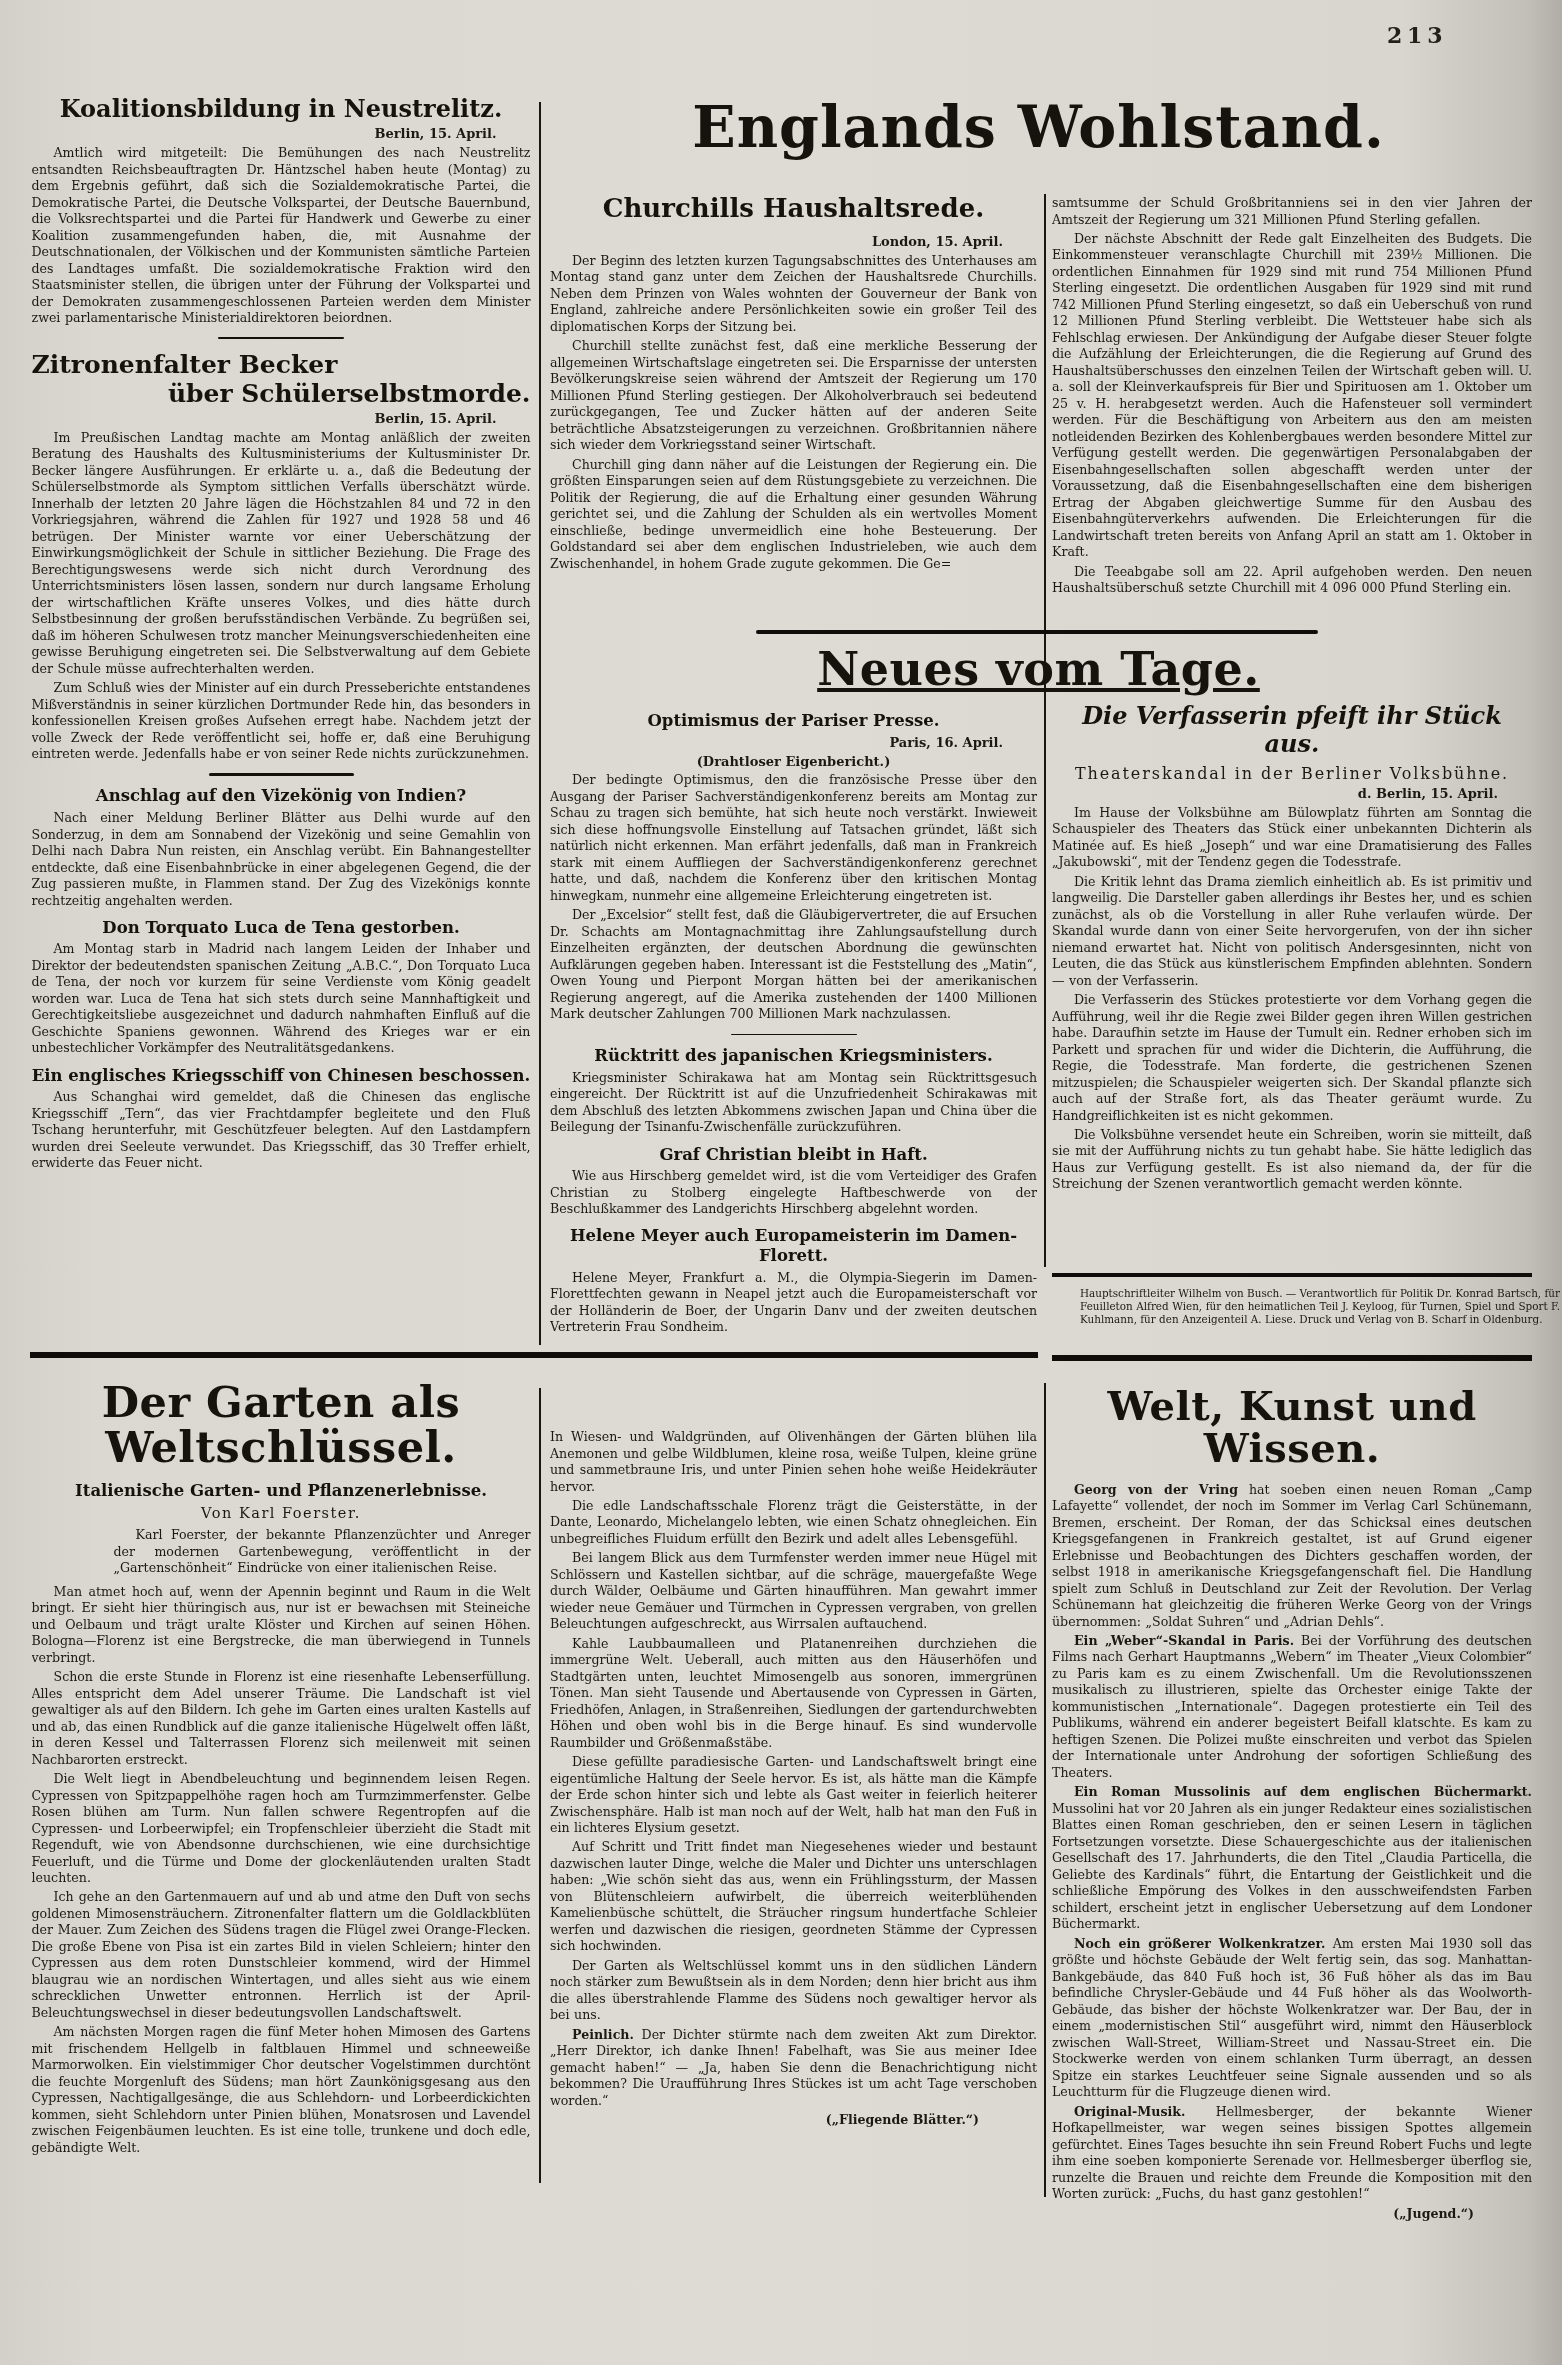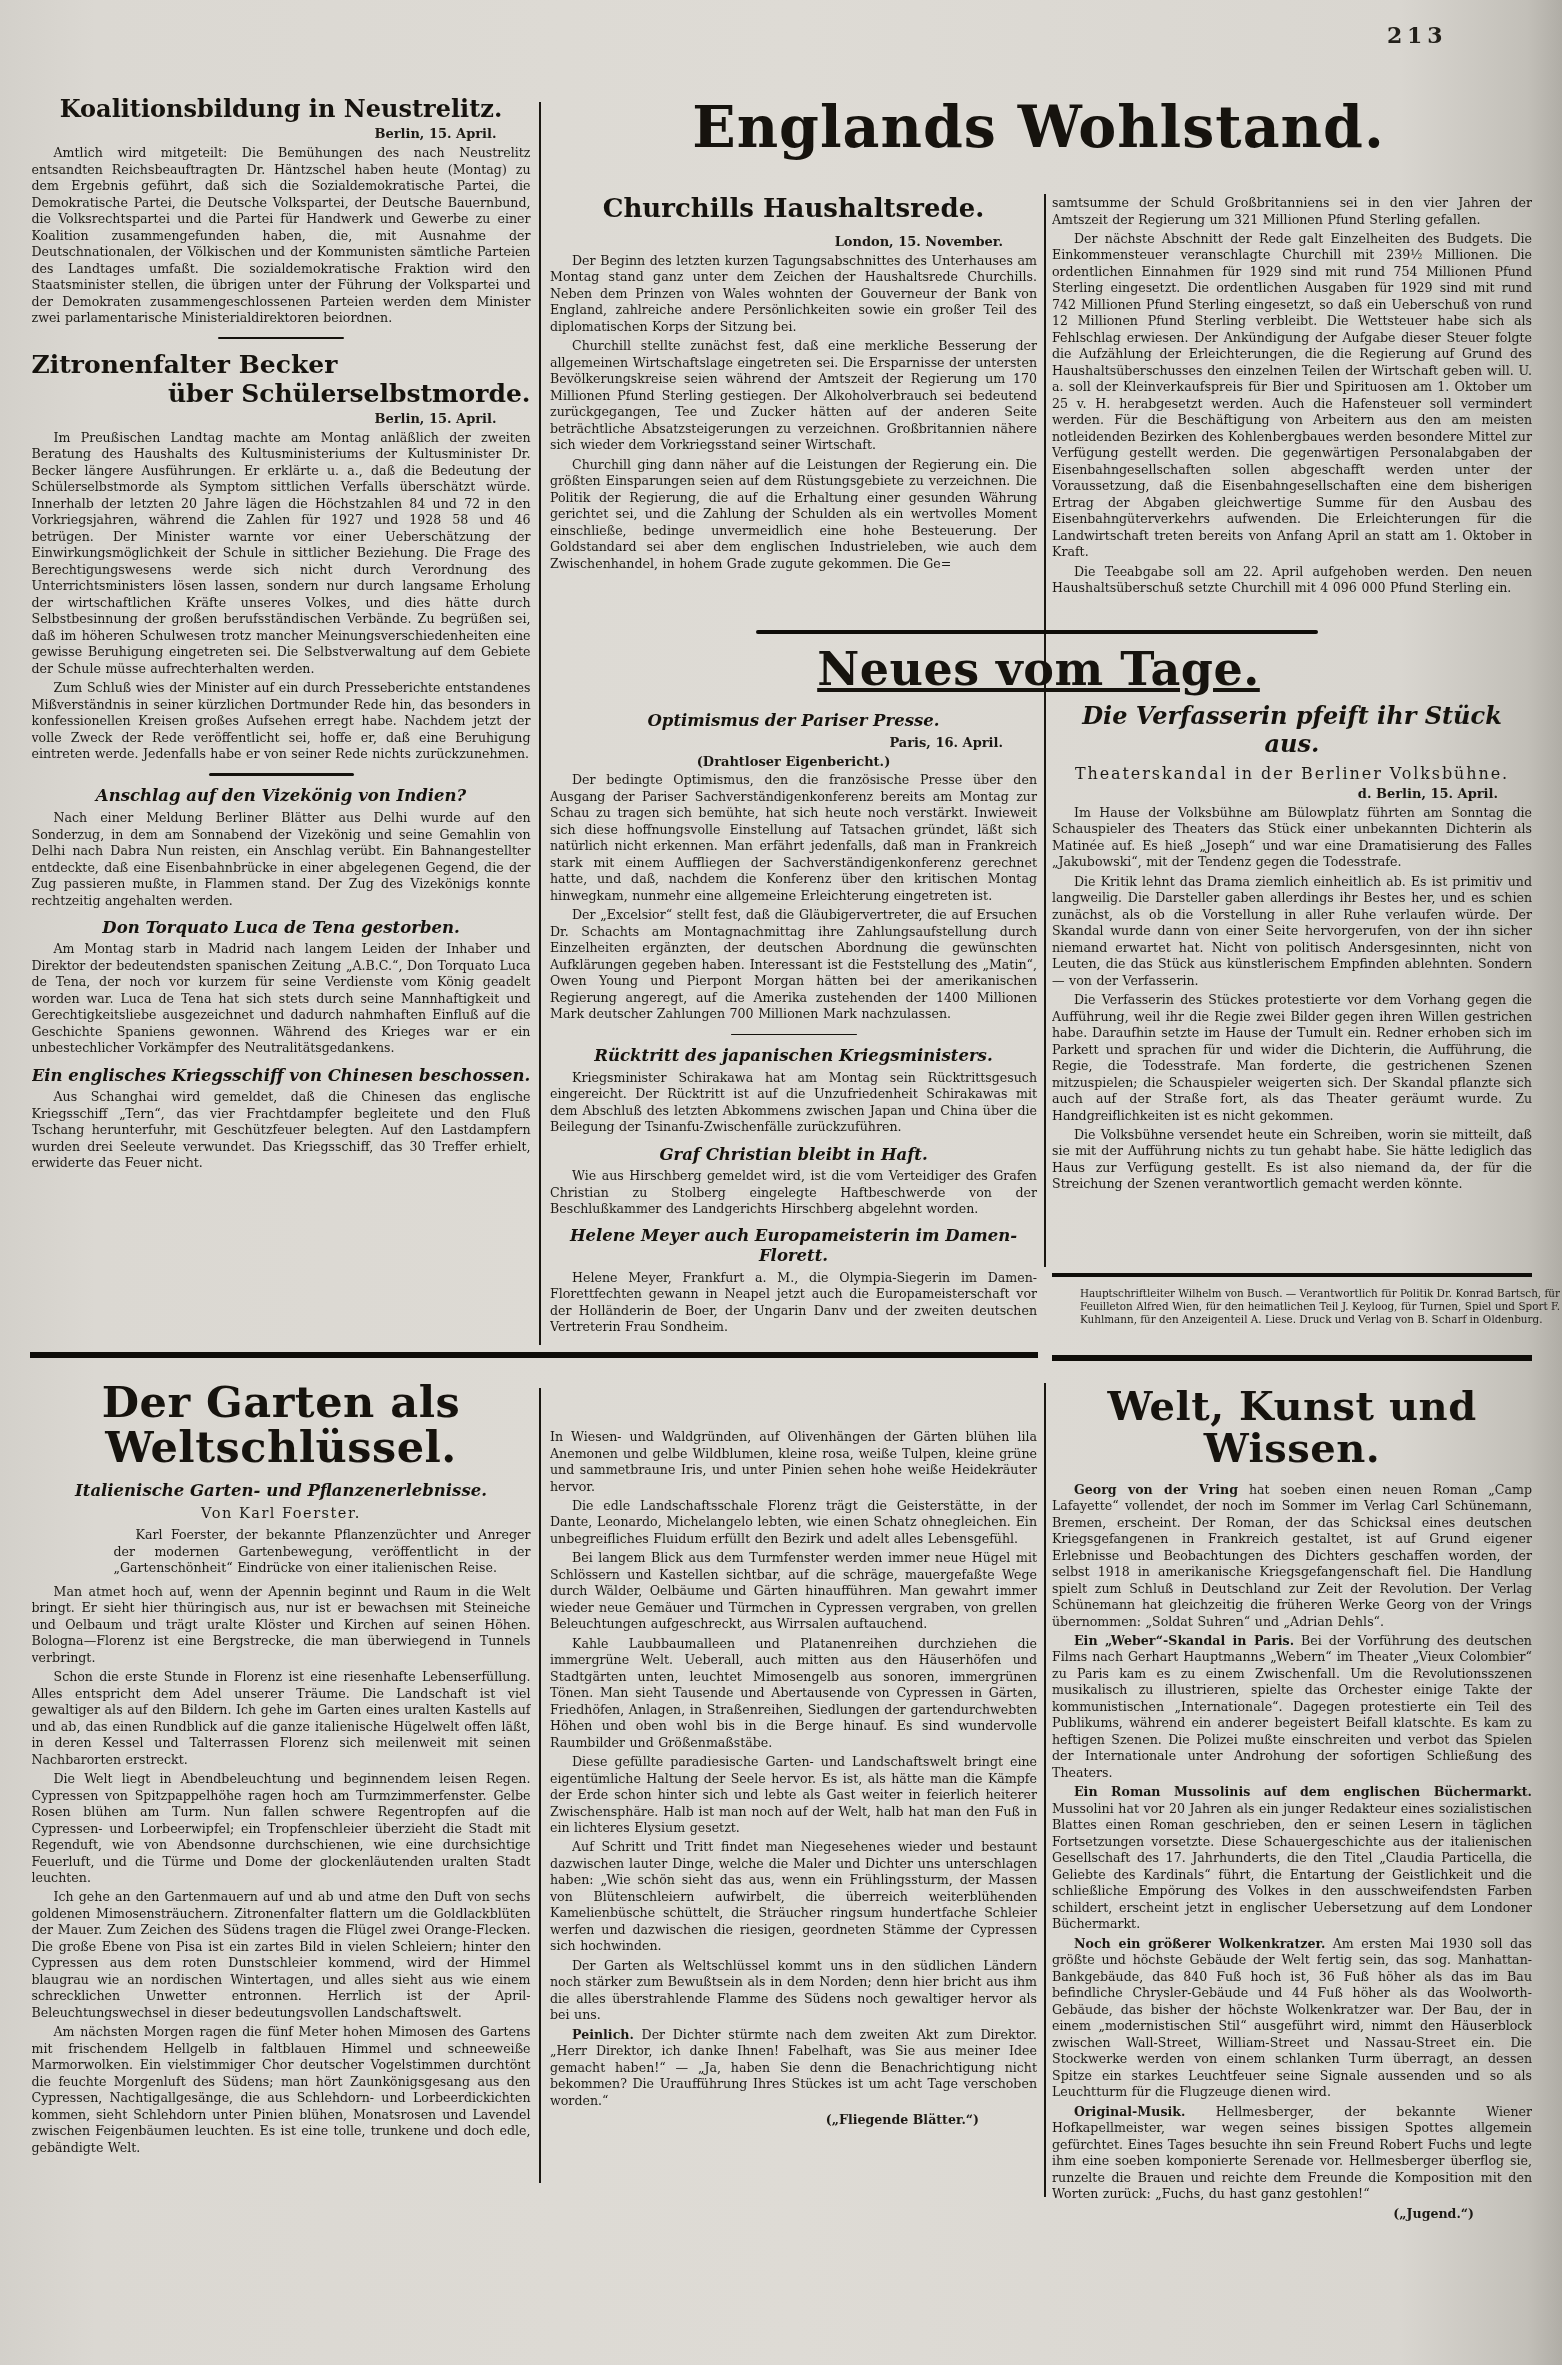--- a/index.html
+++ b/index.html
@@ -26,21 +26,21 @@
   }
   .col{position:absolute;overflow:hidden;text-align:justify;}
   .col p{
     margin:0 0 2.9px 0;font-size:12.6px;line-height:16.5px;text-indent:22px;
     word-spacing:0.5px;
   }
   h1,h2,h3,h4{margin:0;font-weight:bold;color:#16130e;}
   .headline-xl{font-size:57px;line-height:1.05;text-align:center;letter-spacing:1px;}
   .headline-lg{font-size:46px;line-height:1.05;text-align:center;letter-spacing:0.5px;}
   .art-title{font-size:24px;line-height:1.15;text-align:center;margin:4.8px 0 3.9px 0;}
-  .art-title-sm{font-size:16.5px;line-height:1.2;text-align:center;margin:8.7px 0 3.9px 0;font-style:italic;}
+  .art-title-sm{font-size:16.5px;line-height:1.2;text-align:center;margin:8.7px 0 3.9px 0;}
   .subhead{font-size:26px;text-align:center;margin:0 0 11px 0;font-weight:bold;}
   .subhead-sm{font-size:16px;text-align:center;letter-spacing:1.9px;margin:6.8px 0 2.9px 0;font-weight:normal;}
   .dateline{font-size:13px;font-weight:bold;text-align:right;padding-right:34px;margin:1px 0 3.9px 0;}
   .note{font-size:13px;font-weight:bold;text-align:center;margin:0 0 3.9px 0;}
   .byline{font-size:14.5px;font-weight:normal;text-align:center;letter-spacing:1.5px;margin:2.9px 0 6.8px 0;}
   .title-split1{font-size:25px;text-align:left;margin-top:6.8px;}
   .title-split2{font-size:25px;text-align:right;margin-bottom:2.9px;}
   .divider{width:145px;height:2.4px;background:#14110c;margin:10.7px auto;border-radius:1.5px;}
   .divider.thin{height:1.9px;width:126px;}
   .swellrule{position:absolute;background:#0f0d09;border-radius:1.9px;}
@@ -87,21 +87,21 @@
     <p>Am Montag starb in Madrid nach langem Leiden der Inhaber und Direktor der bedeutendsten spanischen Zeitung „A.B.C.“, Don Torquato Luca de Tena, der noch vor kurzem für seine Verdienste vom König geadelt worden war. Luca de Tena hat sich stets durch seine Mannhaftigkeit und Gerechtigkeitsliebe ausgezeichnet und dadurch nahmhaften Einfluß auf die Geschichte Spaniens gewonnen. Während des Krieges war er ein unbestechlicher Vorkämpfer des Neutralitätsgedankens.</p>
 
     <h3 class="art-title-sm">Ein englisches Kriegsschiff von Chinesen beschossen.</h3>
     <p>Aus Schanghai wird gemeldet, daß die Chinesen das englische Kriegsschiff „Tern“, das vier Frachtdampfer begleitete und den Fluß Tschang herunterfuhr, mit Geschützfeuer belegten. Auf den Lastdampfern wurden drei Seeleute verwundet. Das Kriegsschiff, das 30 Treffer erhielt, erwiderte das Feuer nicht.</p>
   </section>
 
   <h1 class="headline-xl" style="position:absolute;left:547px;top:97px;width:983px;">Englands Wohlstand.</h1>
 
   <section class="col" style="left:550px;top:193px;width:487px;height:430px;">
     <h2 class="subhead">Churchills Haushaltsrede.</h2>
-    <div class="dateline">London, 15. November.</div>
+    <div class="dateline">London, 15. April.</div>
     <p>Der Beginn des letzten kurzen Tagungsabschnittes des Unterhauses am Montag stand ganz unter dem Zeichen der Haushaltsrede Churchills. Neben dem Prinzen von Wales wohnten der Gouverneur der Bank von England, zahlreiche andere Persönlichkeiten sowie ein großer Teil des diplomatischen Korps der Sitzung bei.</p>
     <p>Churchill stellte zunächst fest, daß eine merkliche Besserung der allgemeinen Wirtschaftslage eingetreten sei. Die Ersparnisse der untersten Bevölkerungskreise seien während der Amtszeit der Regierung um 170 Millionen Pfund Sterling gestiegen. Der Alkoholverbrauch sei bedeutend zurückgegangen, Tee und Zucker hätten auf der anderen Seite beträchtliche Absatzsteigerungen zu verzeichnen. Großbritannien nähere sich wieder dem Vorkriegsstand seiner Wirtschaft.</p>
     <p>Churchill ging dann näher auf die Leistungen der Regierung ein. Die größten Einsparungen seien auf dem Rüstungsgebiete zu verzeichnen. Die Politik der Regierung, die auf die Erhaltung einer gesunden Währung gerichtet sei, und die Zahlung der Schulden als ein wertvolles Moment einschließe, bedinge unvermeidlich eine hohe Besteuerung. Der Goldstandard sei aber dem englischen Industrieleben, wie auch dem Zwischenhandel, in hohem Grade zugute gekommen. Die Ge=</p>
   </section>
 
   <section class="col" style="left:1052px;top:195px;width:480px;height:428px;">
     <p class="cont-first">samtsumme der Schuld Großbritanniens sei in den vier Jahren der Amtszeit der Regierung um 321 Millionen Pfund Sterling gefallen.</p>
     <p>Der nächste Abschnitt der Rede galt Einzelheiten des Budgets. Die Einkommensteuer veranschlagte Churchill mit 239½ Millionen. Die ordentlichen Einnahmen für 1929 sind mit rund 754 Millionen Pfund Sterling eingesetzt. Die ordentlichen Ausgaben für 1929 sind mit rund 742 Millionen Pfund Sterling eingesetzt, so daß ein Ueberschuß von rund 12 Millionen Pfund Sterling verbleibt. Die Wettsteuer habe sich als Fehlschlag erwiesen. Der Ankündigung der Aufgabe dieser Steuer folgte die Aufzählung der Erleichterungen, die die Regierung auf Grund des Haushaltsüberschusses den einzelnen Teilen der Wirtschaft geben will. U. a. soll der Kleinverkaufspreis für Bier und Spirituosen am 1. Oktober um 25 v. H. herabgesetzt werden. Auch die Hafensteuer soll vermindert werden. Für die Beschäftigung von Arbeitern aus den am meisten notleidenden Bezirken des Kohlenbergbaues werden besondere Mittel zur Verfügung gestellt werden. Die gegenwärtigen Personalabgaben der Eisenbahngesellschaften sollen abgeschafft werden unter der Voraussetzung, daß die Eisenbahngesellschaften eine dem bisherigen Ertrag der Abgaben gleichwertige Summe für den Ausbau des Eisenbahngüterverkehrs aufwenden. Die Erleichterungen für die Landwirtschaft treten bereits von Anfang April an statt am 1. Oktober in Kraft.</p>
     <p>Die Teeabgabe soll am 22. April aufgehoben werden. Den neuen Haushaltsüberschuß setzte Churchill mit 4 096 000 Pfund Sterling ein.</p>
   </section>

